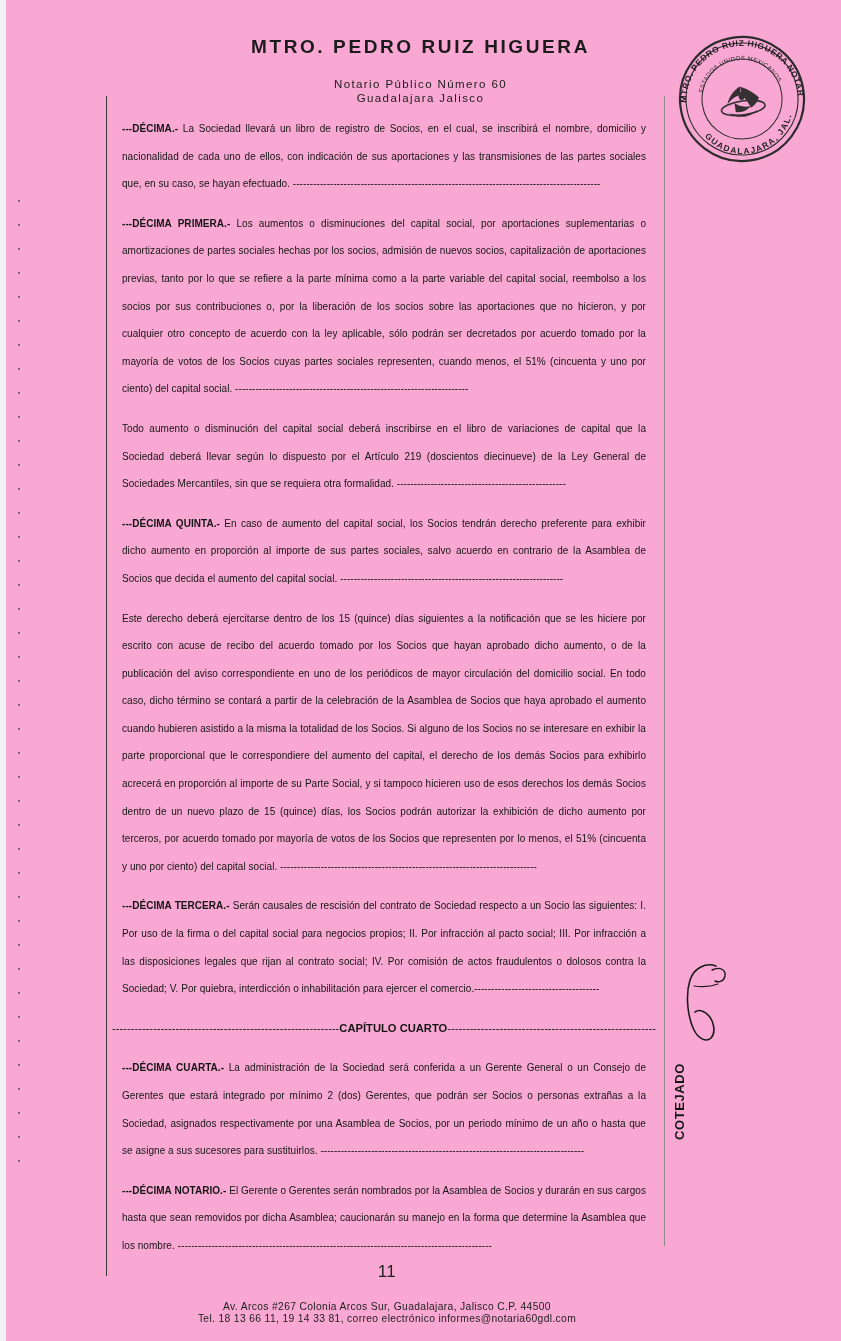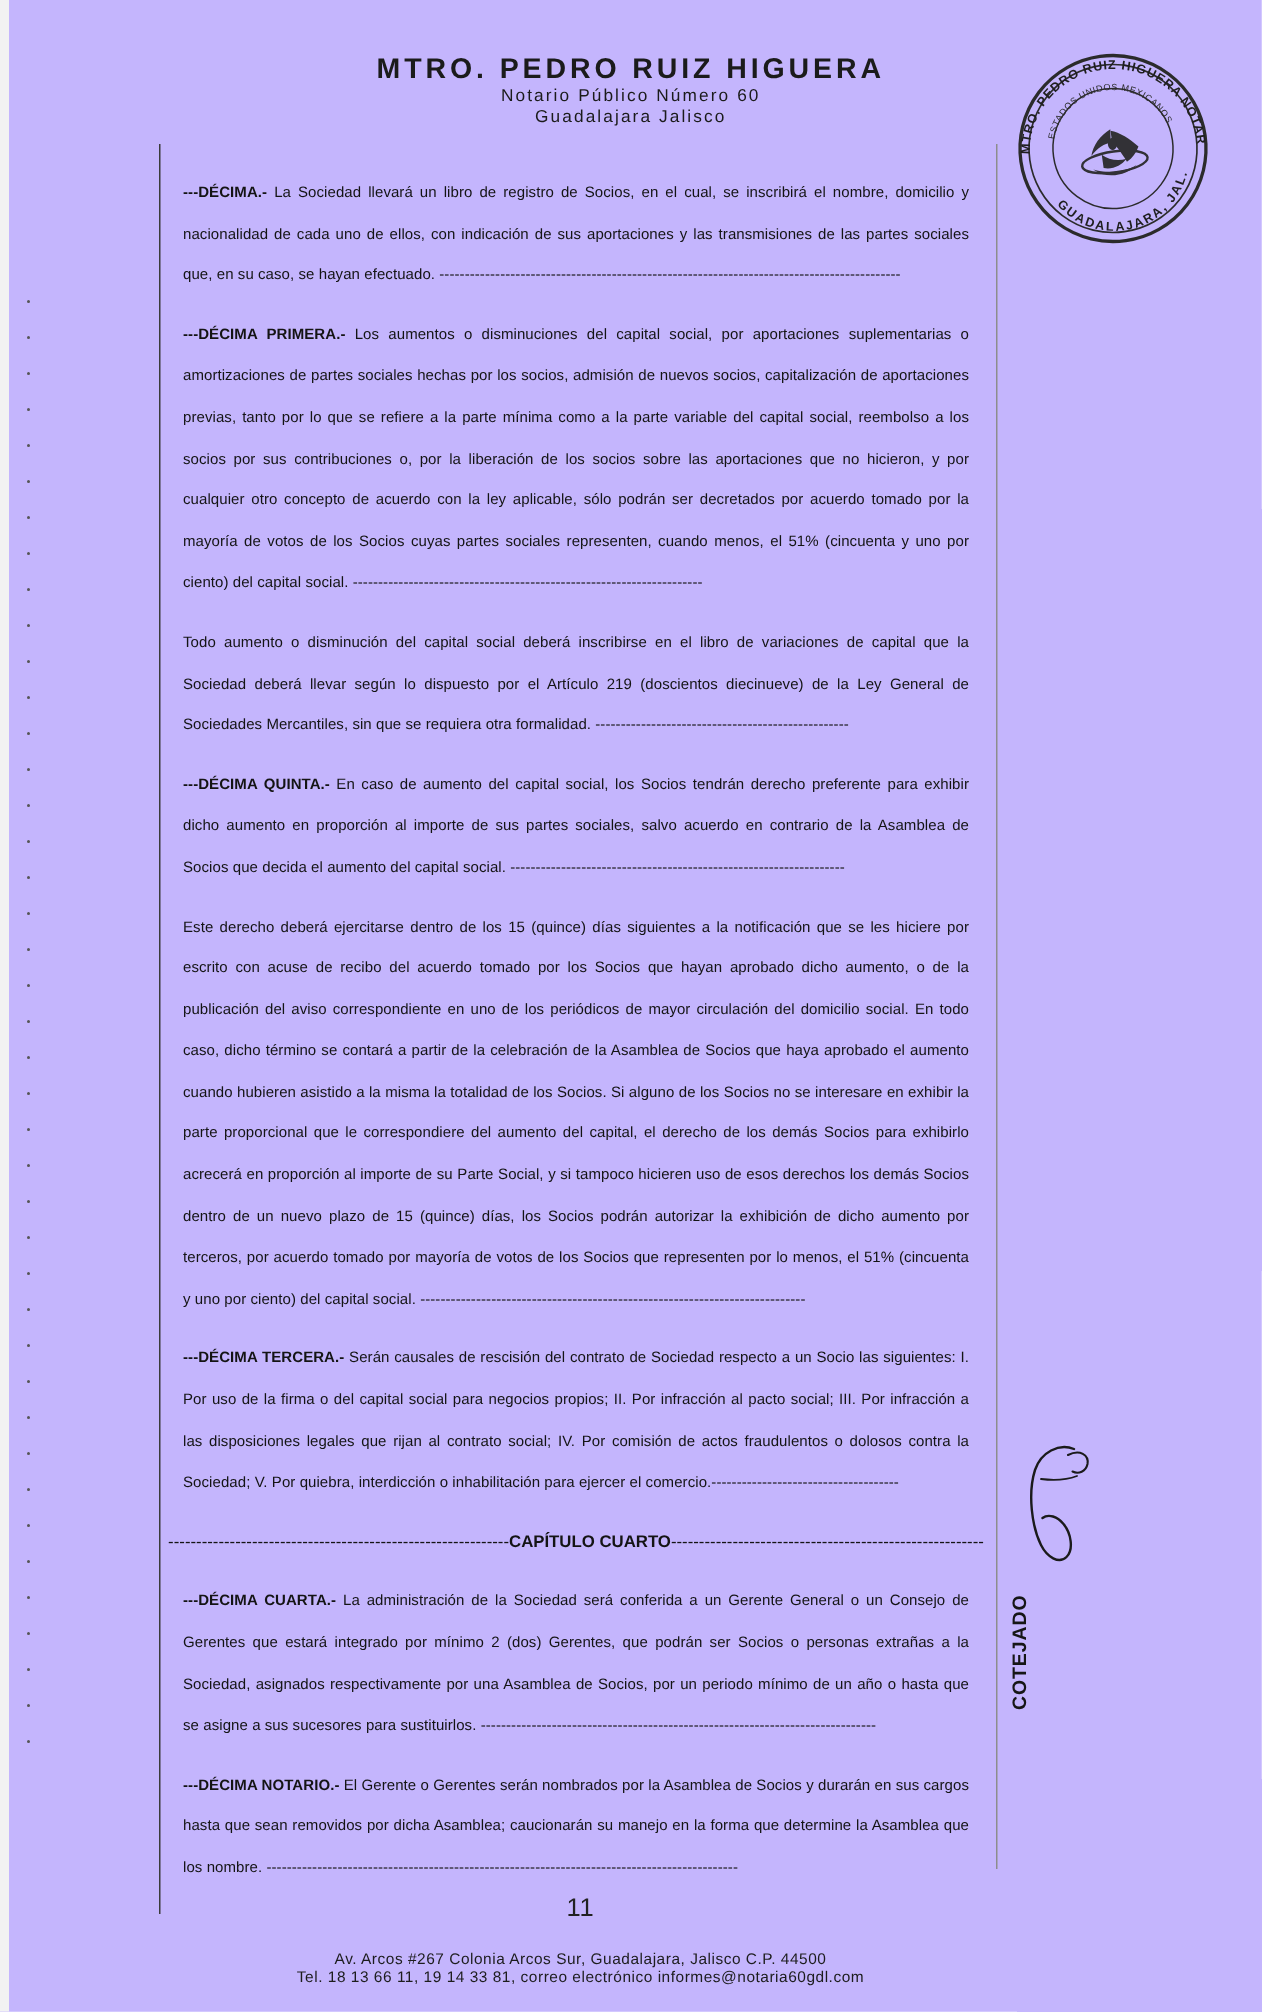--- a/index.html
+++ b/index.html
@@ -11,42 +11,42 @@
     height: 1341px;
     background: #ffffff;
     font-family: "Liberation Sans", sans-serif;
     color: #111111;
     position: relative;
     overflow: hidden;
   }
   .page {
     position: absolute;
     inset: 0;
-    background: #c4b5fd;
+    background: #f9a8d4;
   }
 
   
   .header {
     position: absolute;
     top: 36px;
     left: 0;
     width: 841px;
     text-align: center;
   }
   .notary-name {
     font-size: 19px;
     font-weight: bold;
     letter-spacing: 2.6px;
     color: #1b1b1b;
     white-space: nowrap;
   }
   .notary-sub1 {
     font-size: 11.5px;
     letter-spacing: 1.4px;
-    margin-top: 0;
+    margin-top: 20px;
     color: #1b1b1b;
   }
   .notary-sub2 {
     font-size: 11.5px;
     letter-spacing: 1.4px;
     margin-top: 2px;
     color: #1b1b1b;
   }
 
   

